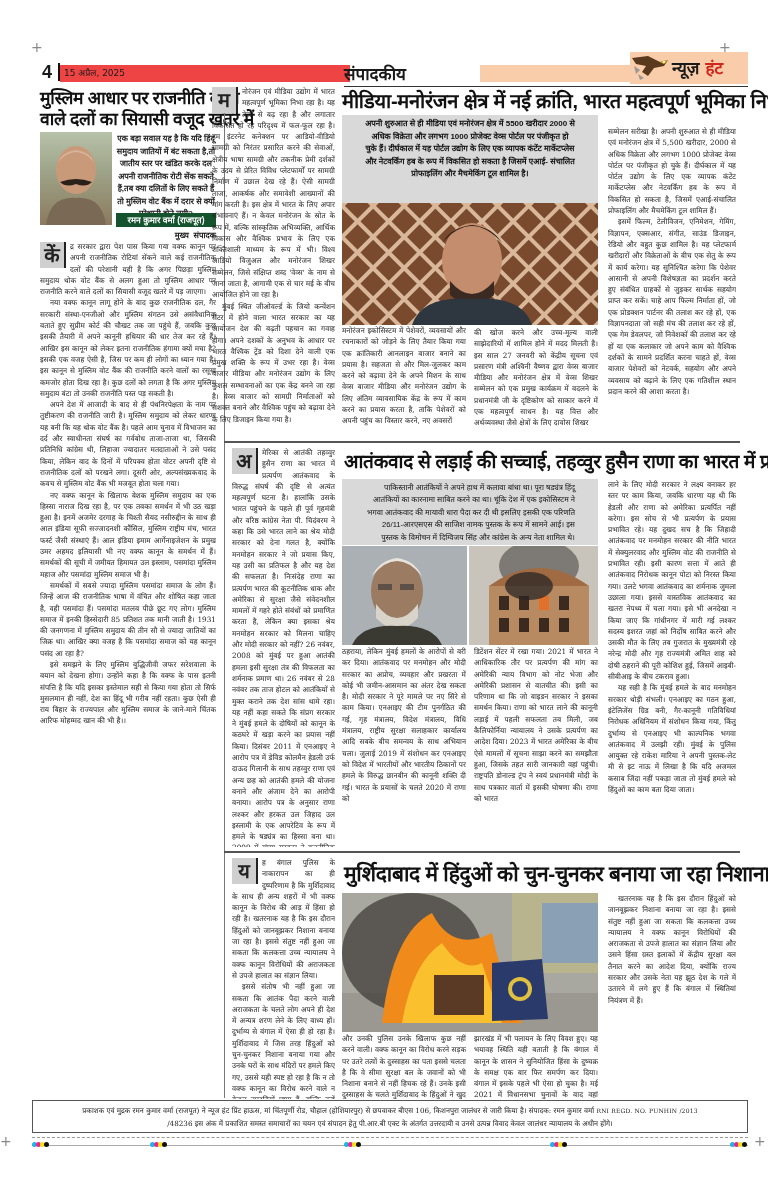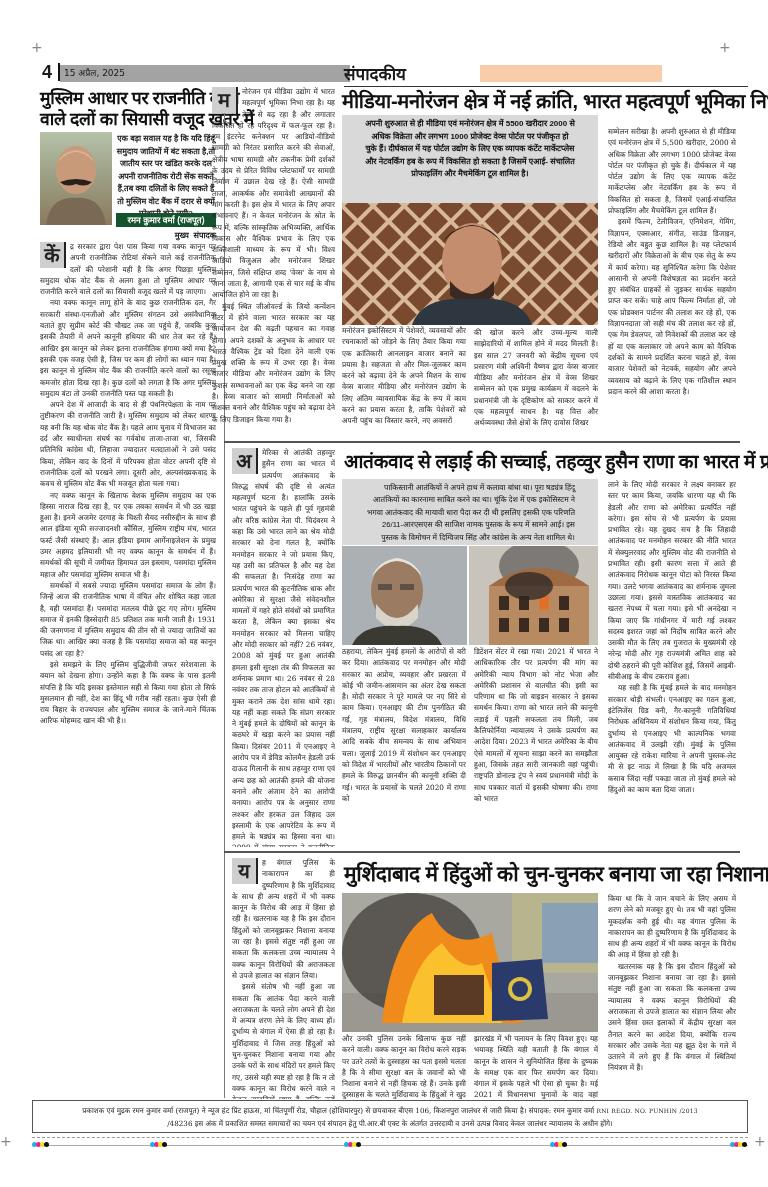--- a/index.html
+++ b/index.html
@@ -4,21 +4,21 @@
 <style>
   * { box-sizing: border-box; margin: 0; padding: 0; }
   html, body { width: 768px; height: 1187px; background: #ffffff; overflow: hidden; }
   body { position: relative; font-family: "DejaVu Sans", sans-serif; color: #1a1a1a; }
   .crop { position: absolute; color: #888; font-size: 14px; line-height: 14px; font-family: "DejaVu Sans", sans-serif; }
   .page { position: absolute; left: 32px; top: 55px; width: 716px; height: 1065px; }
   
   .hdr { position: absolute; left: 0; top: 5px; width: 716px; height: 30px; }
   .hdr .pnum { position: absolute; left: 10px; top: 2px; font-size: 18px; font-weight: bold; font-family: "Liberation Sans", sans-serif; }
   .hdr .pbar { position: absolute; left: 26px; top: 3px; width: 2px; height: 18px; background: #111; }
-  .hdr .date { position: absolute; left: 28px; top: 5px; width: 290px; height: 17px; background: #a3a3a3; font-size: 9px; line-height: 17px; padding-left: 4px; }
+  .hdr .date { position: absolute; left: 28px; top: 5px; width: 290px; height: 17px; background: #ef4444; font-size: 9px; line-height: 17px; padding-left: 4px; }
   .hdr .sect { position: absolute; left: 312px; top: 2px; font-size: 17px; font-weight: bold; }
   .hdr .band2 { position: absolute; left: 448px; top: 5px; width: 182px; height: 17px; background: #f9cda9; }
   .hdr .logo { position: absolute; left: 598px; top: -8px; width: 118px; height: 32px; background: #f9cda9; }
   .hdr .logo .eagle { position: absolute; left: 0; top: 0; width: 40px; height: 30px; }
   .hdr .logo .brand { position: absolute; left: 42px; top: 4px; font-size: 17px; font-weight: bold; white-space: nowrap; }
   .hdr .logo .brand .b2 { color: #d0271d; }
   .hdr .rule { position: absolute; left: 312px; top: 26px; width: 404px; height: 1px; background: #333; }
   
   .col { position: absolute; font-family: "DejaVu Serif", serif; font-size: 7.3px; line-height: 11.3px; text-align: justify; color: #222; overflow: hidden; }
   .col p { text-indent: 10px; }
@@ -49,20 +49,32 @@
 <div class="crop" style="left:754px;top:1134px;">+</div>
 
 <div class="page">
 
   <div class="hdr">
     <div class="pnum">4</div>
     <div class="pbar"></div>
     <div class="date">15 अप्रैल, 2025</div>
     <div class="sect">संपादकीय</div>
     <div class="band2"></div>
+    <div class="logo">
+      <svg class="eagle" viewBox="0 0 40 30">
+        <path d="M2 6 L18 4 L30 10 L38 8 L34 14 L24 16 L18 24 L12 20 L16 14 L6 12 Z" fill="#5a3a1e"></path>
+        <path d="M30 10 L38 8 L34 12 Z" fill="#f0c020"></path>
+        <circle cx="34" cy="10" r="1" fill="#fff"></circle>
+        <path d="M4 14 L10 18 L6 22 Z" fill="#999"></path>
+        <path d="M8 22 L14 26 L10 28 Z" fill="#999"></path>
+      </svg>
+      <div class="brand">
+        <span>न्यूज़</span> <span class="b2">हंट</span>
+      </div>
+    </div>
     <div class="rule"></div>
   </div>
 
   <div class="hed" style="left:8px;top:33px;font-size:17.5px;line-height:21px;">
     <div>मुस्लिम आधार पर राजनीति करने</div>
     <div>वाले दलों का सियासी वजूद खतरे में</div>
   </div>
 
   <div class="photo" style="left:8px;top:77px;width:72px;height:93px;background:linear-gradient(180deg,#b7c2a9 0%,#9fa58a 40%,#8b7a5e 100%);">
     <svg width="72" height="93" viewBox="0 0 72 93">
@@ -192,21 +204,20 @@
       <circle cx="178" cy="96" r="8" fill="#2a3a6a"></circle>
     </svg>
   </div>
   <div class="col" style="left:310px;top:978px;width:124px;height:66px;">
     <p class="noindent">और उनकी पुलिस उनके खिलाफ कुछ नहीं करने वाली। वक्फ कानून का विरोध करने सड़क पर उतरे तत्वों के दुस्साहस का पता इससे चलता है कि वे सीमा सुरक्षा बल के जवानों को भी निशाना बनाने से नहीं हिचक रहे हैं। उनके इसी दुस्साहस के चलते मुर्शिदाबाद के हिंदुओं ने खुद को असहाय पाया और वे पड़ोसी जिलों और यहां तक कि</p>
   </div>
   <div class="col" style="left:442px;top:978px;width:124px;height:66px;">
     <p class="noindent">झारखंड में भी पलायन के लिए विवश हुए। यह भयावह स्थिति यही बताती है कि बंगाल में कानून के शासन ने सुनियोजित हिंसा के दुष्चक्र के समक्ष एक बार फिर समर्पण कर दिया। बंगाल में इसके पहले भी ऐसा हो चुका है। मई 2021 में विधानसभा चुनावों के बाद वहां तृणमूल समर्थक तत्वों ने अपने राजनीतिक विरोधियों को इतना आतंकित</p>
   </div>
   <div class="col" style="left:576px;top:838px;width:128px;height:206px;">
-    <p class="noindent">किया था कि वे जान बचाने के लिए असम में शरण लेने को मजबूर हुए थे। तब भी वहां पुलिस मूकदर्शक बनी हुई थी। यह बंगाल पुलिस के नाकारापन का ही दुष्परिणाम है कि मुर्शिदाबाद के साथ ही अन्य शहरों में भी वक्फ कानून के विरोध की आड़ में हिंसा हो रही है।</p>
     <p>खतरनाक यह है कि इस दौरान हिंदुओं को जानबूझकर निशाना बनाया जा रहा है। इससे संतुष्ट नहीं हुआ जा सकता कि कलकत्ता उच्च न्यायालय ने वक्फ कानून विरोधियों की अराजकता से उपजे हालात का संज्ञान लिया और उसने हिंसा ग्रस्त इलाकों में केंद्रीय सुरक्षा बल तैनात करने का आदेश दिया, क्योंकि राज्य सरकार और उसके नेता यह झूठ देश के गले में उतारने में लगे हुए हैं कि बंगाल में स्थितियां नियंत्रण में हैं।</p>
   </div>
 
   <div class="footer">
     <div>
       <span>प्रकाशक एवं मुद्रक रमन कुमार वर्मा (राजपूत) ने न्यूज हंट प्रिंट हाऊस, मां चिंतपूर्णी रोड, चौहाल (होशियारपुर) से छपवाकर बीएस 106, किशनपुरा जालंधर से जारी किया है। संपादक: रमन कुमार वर्मा</span>
       <span class="rni">RNI REGD. NO. PUNHIN /2013</span>
     </div>
     <div>/48236 इस अंक में प्रकाशित समस्त समाचारों का चयन एवं संपादन हेतु पी.आर.बी एक्ट के अंतर्गत उत्तरदायी व उनसे उत्पन्न विवाद केवल जालंधर न्यायालय के अधीन होंगे।</div>
   </div>

